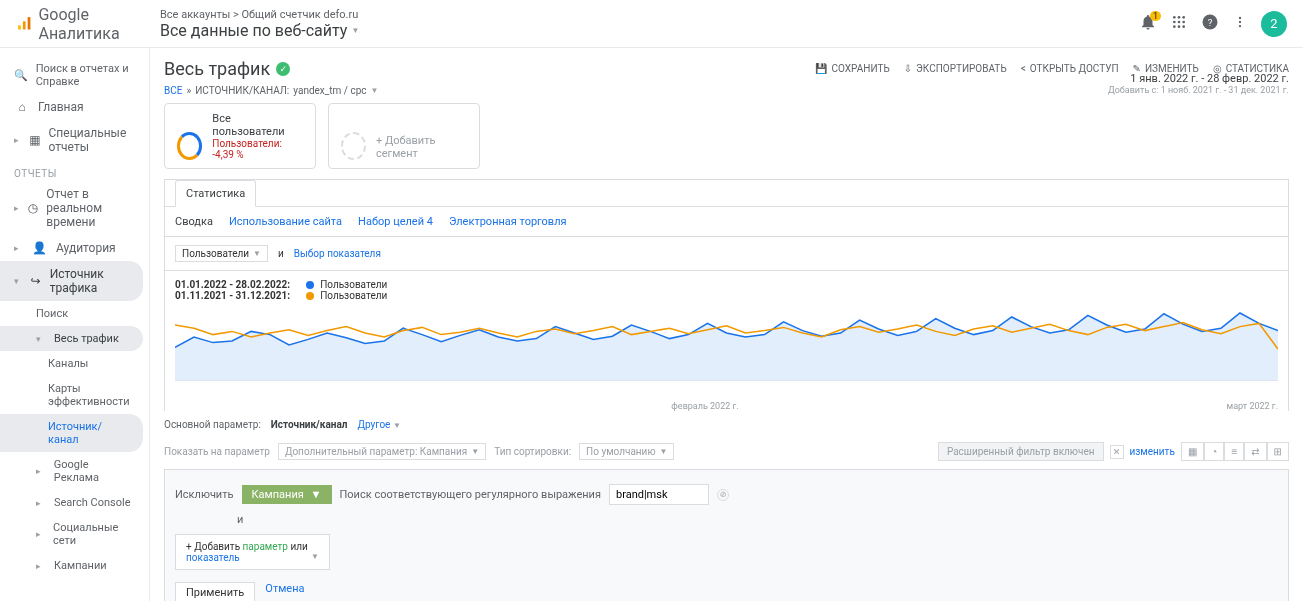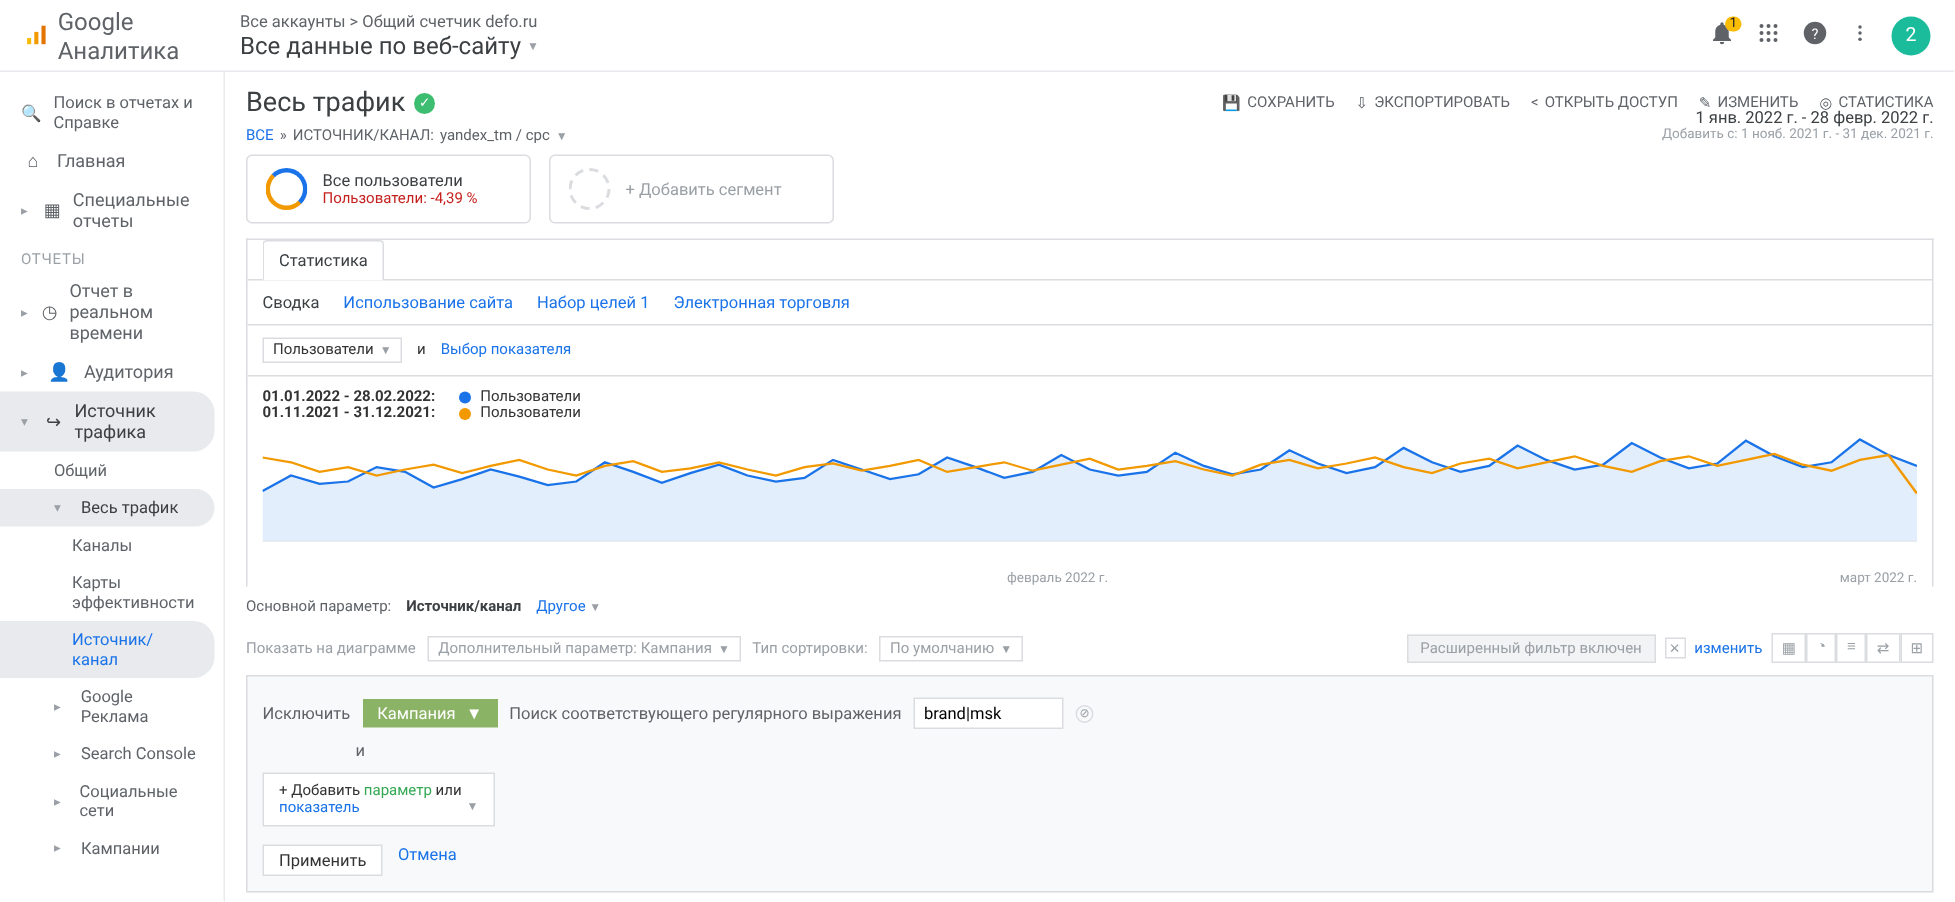--- a/index.html
+++ b/index.html
@@ -30,21 +30,21 @@
 .report-header { display: flex; align-items: center; justify-content: space-between; margin-bottom: 6px; }
 .report-title { display: flex; align-items: center; gap: 6px; font-size: 18px; color: #3c4043; }
 .verified { width: 14px; height: 14px; border-radius: 50%; background: #3dbd6f; color: #fff; display: inline-flex; align-items: center; justify-content: center; font-size: 9px; }
 .actions-row { display: flex; align-items: center; gap: 14px; font-size: 10px; color: #5f6368; }
 .action-btn { display: flex; align-items: center; gap: 4px; cursor: pointer; }
 .breadcrumb { font-size: 10px; color: #5f6368; margin-bottom: 6px; display:flex; align-items:center; gap:4px;}
 .breadcrumb .link { color: #1a73e8; }
 .date-block { text-align: right; font-size: 11px; color: #3c4043; margin-top:-30px;}
 .date-block .compare { font-size: 9px; color: #9aa0a6; }
 .segment-row { display: flex; gap: 12px; margin: 8px 0 10px; }
-.segment-card { border: 1px solid #dadce0; border-radius: 4px; padding: 8px 12px; display: flex; align-items: center; gap: 10px; width: 190px; }
+.segment-card { border: 1px solid #dadce0; border-radius: 4px; padding: 8px 12px; display: flex; align-items: flex-end; gap: 10px; width: 152px; }
 .segment-circle { width: 28px; height: 28px; border-radius: 50%; border: 3px solid; border-top-color:#1a73e8; border-right-color:#1a73e8; border-bottom-color:#f29900; border-left-color:#f29900; position: relative; }
 .segment-add-circle { width: 28px; height: 28px; border-radius: 50%; border: 2px dashed #dadce0; }
 .segment-text { font-size: 11px; color: #3c4043; }
 .segment-text .neg { color: #c5221f; font-size: 10px; }
 .tabs-outer { border:1px solid #dadce0; border-bottom:none; }
 .tab-row { display: flex; gap: 14px; font-size: 11px; padding:0 10px; border-bottom:1px solid #dadce0;}
 .tab-row .tab { padding: 8px 0; cursor: pointer; color: #1a73e8; }
 .tab-row .tab.pill { background:#fff; border:1px solid #dadce0; border-bottom:1px solid #fff; margin-bottom:-1px; padding:6px 10px; border-radius: 3px 3px 0 0; color:#3c4043;}
 .subtab-row { display: flex; gap: 16px; padding: 8px 10px; font-size: 11px; border-bottom:1px solid #dadce0; }
 .subtab-row .st { color: #1a73e8; cursor: pointer; }
@@ -159,21 +159,21 @@
         <span class="chev">▸</span>
         <span class="side-icon">👤</span>
         <span>Аудитория</span>
       </div>
     <div class="side-item active">
         <span class="chev">▾</span>
         <span class="side-icon">↪</span>
         <span>Источник трафика</span>
       </div>
     <div class="side-item sub">
-        <span>Общий</span>
+        <span>Поиск</span>
       </div>
     <div class="side-item sub active">
         <span class="chev">▾</span>
         <span>Весь трафик</span>
       </div>
     <div class="side-item sub2">
         <span>Каналы</span>
       </div>
     <div class="side-item sub2">
         <span>Карты эффективности</span>
@@ -256,21 +256,21 @@
       </div>
     </div>
 
     <div class="tabs-outer">
       <div class="tab-row">
         <div class="tab pill">Статистика</div>
       </div>
       <div class="subtab-row">
         <span class="st active">Сводка</span>
         <span class="st">Использование сайта</span>
-        <span class="st">Набор целей 1</span>
+        <span class="st">Набор целей 4</span>
         <span class="st">Электронная торговля</span>
       </div>
       <div class="toolbar-row">
         <span class="dropdown-chip">
             <span>Пользователи</span>
             <span class="tiny-chev">▼</span>
           </span>
         <span>и</span>
         <span class="link-small">Выбор показателя</span>
       </div>
@@ -302,21 +302,21 @@
         </div>
     </div>
 
     <div class="prim-row">
       <span>Основной параметр:</span>
       <b>Источник/канал</b>
       <span class="link-small"><span>Другое</span> <span class="tiny-chev">▼</span></span>
     </div>
 
     <div class="table-controls">
-      <span>Показать на диаграмме</span>
+      <span>Показать на параметр</span>
       <span class="dropdown-chip">
           <span>Дополнительный параметр: Кампания</span>
           <span class="tiny-chev">▼</span>
         </span>
       <span>Тип сортировки:</span>
       <span class="dropdown-chip">
           <span>По умолчанию</span>
           <span class="tiny-chev">▼</span>
         </span>
       <div class="adv-filter-chip">

